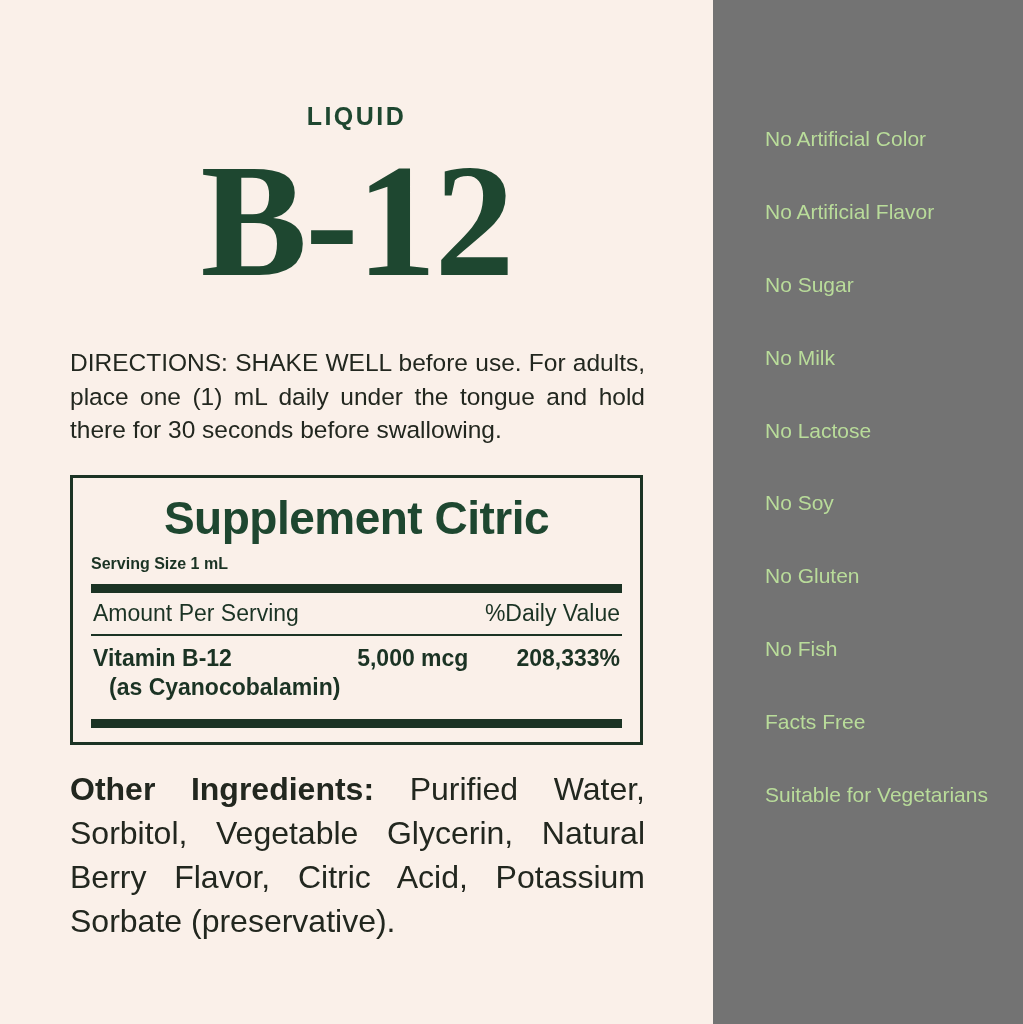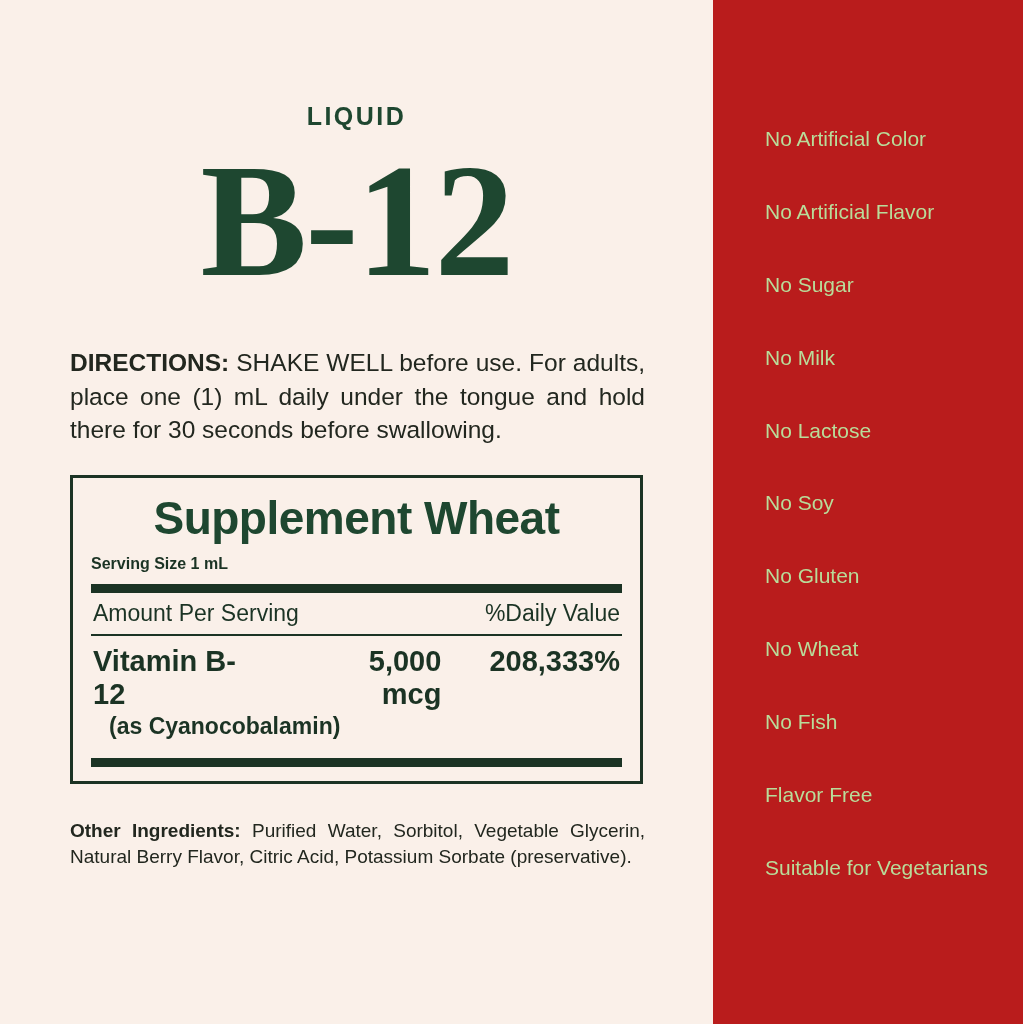--- a/index.html
+++ b/index.html
@@ -47,21 +47,21 @@
     margin-top: 12px;
   }
   .directions {
     margin: 46px 68px 0 70px;
     color: #22271f;
     font-size: 24.5px;
     line-height: 1.38;
     text-align: justify;
   }
   .directions b {
-    font-weight: bold;
+    font-weight: normal;
   }
   
   .facts {
     margin: 28px 70px 0 70px;
     border: 3px solid #1b3324;
     box-sizing: border-box;
     padding: 14px 18px 14px 18px;
     background: transparent;
   }
   .facts-title {
@@ -93,48 +93,48 @@
     display: flex;
     justify-content: space-between;
     align-items: flex-end;
     font-size: 23px;
     color: #1b3324;
     padding: 7px 2px 7px 2px;
   }
   .nutrient-row {
     display: flex;
     align-items: baseline;
-    font-size: 29px;
+    font-size: 23px;
     font-weight: bold;
     color: #1b3324;
     padding: 9px 2px 0 2px;
     gap: 48px;
   }
   .nutrient-name { width: 250px; }
   .nutrient-amt { width: 190px; text-align: right; }
   .nutrient-dv { flex: 1; text-align: right; }
   .nutrient-sub {
     font-size: 23px;
     font-weight: bold;
     color: #1b3324;
     padding: 2px 2px 10px 18px;
   }
   .other {
-    margin: 34px 68px 0 70px;
+    margin: 22px 68px 0 70px;
     color: #22271f;
-    font-size: 19px;
+    font-size: 32px;
     line-height: 1.38;
     text-align: justify;
   }
   .other b { font-weight: bold; }
   
   .right {
     width: 310px;
     height: 1024px;
-    background: #b91c1c;
+    background: #737373;
     box-sizing: border-box;
     padding: 126px 0 0 52px;
   }
   .claim {
     color: #b9dc9a;
     font-size: 21px;
     line-height: 1.28;
     margin-bottom: 46px;
     max-width: 230px;
   }
@@ -148,21 +148,21 @@
   <div class="left">
 
     <div class="kicker">LIQUID</div>
     <div class="bigtitle">B-12</div>
 
     <div class="directions">
       <b>DIRECTIONS:</b><span> SHAKE WELL before use. For adults, place one (1) mL daily under the tongue and hold there for 30 seconds before swallowing.</span>
     </div>
 
     <div class="facts">
-      <div class="facts-title">Supplement Wheat</div>
+      <div class="facts-title">Supplement Citric</div>
       <div class="serving-line">Serving Size 1 mL</div>
 
       <div class="rule-thick"></div>
 
       <div class="amount-row">
         <span>Amount Per Serving</span>
         <span>%Daily Value</span>
       </div>
 
       <div class="rule-thin"></div>
@@ -184,19 +184,18 @@
   </div>
 
   <div class="right">
     <div class="claim">No Artificial Color</div>
     <div class="claim">No Artificial Flavor</div>
     <div class="claim">No Sugar</div>
     <div class="claim">No Milk</div>
     <div class="claim">No Lactose</div>
     <div class="claim">No Soy</div>
     <div class="claim">No Gluten</div>
-    <div class="claim">No Wheat</div>
     <div class="claim">No Fish</div>
-    <div class="claim">Flavor Free</div>
+    <div class="claim">Facts Free</div>
     <div class="claim last">Suitable for Vegetarians</div>
   </div>
 
 </div>
 
 </body></html>

